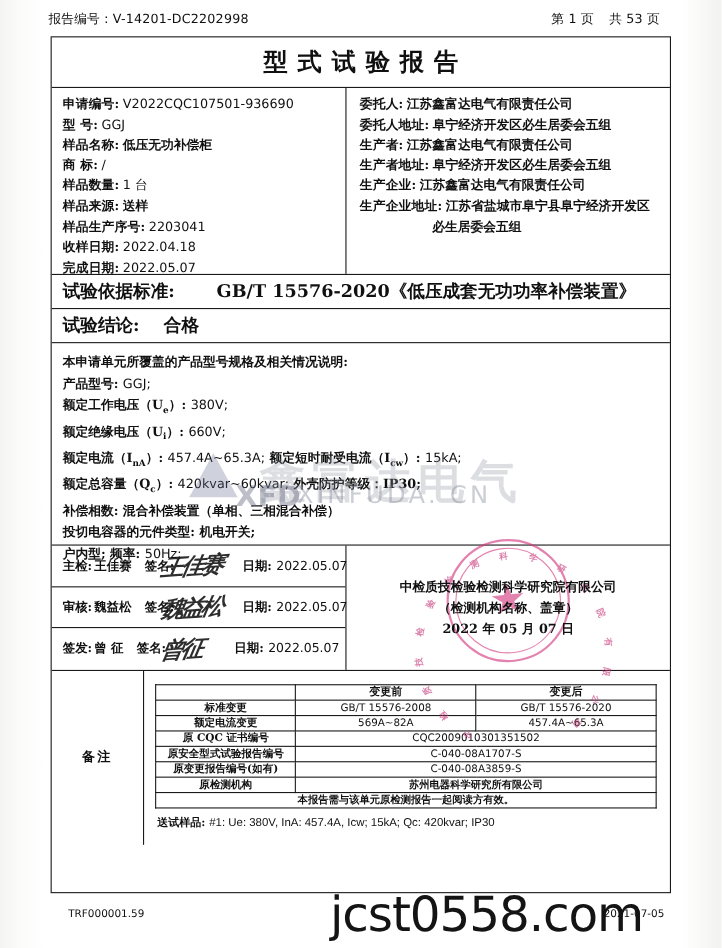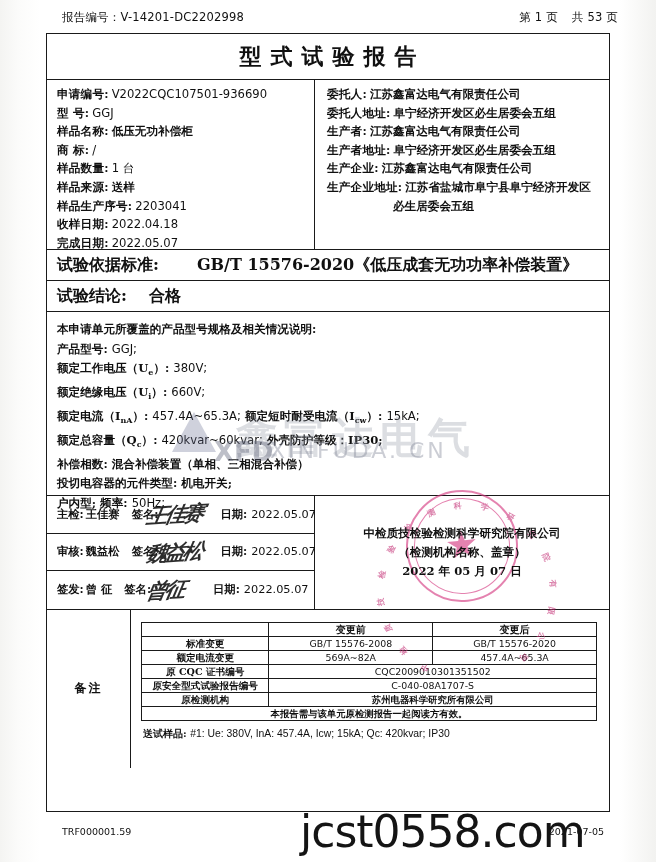--- a/index.html
+++ b/index.html
@@ -12,21 +12,21 @@
     position: relative;
     overflow: hidden;
   }
   .page {
     position: relative;
     width: 656px; height: 862px;
     background: linear-gradient(90deg,#f4f4f2 0px,#fbfbfa 18px,#ffffff 40px,#ffffff 620px,#f2f2f0 656px);
   }
   
   .hdr {
-    position:absolute; left:62px; top:6px; width:556px; height:22px;
+    position:absolute; left:44px; top:6px; width:556px; height:22px;
     display:flex; align-items:center; justify-content:space-between;
     font-size:11.5px; letter-spacing:.2px;text-align:center;
   }
   .hdr .pg { display:flex; gap:14px; }
   
   .frame {
     position:absolute; left:46px; top:33px; width:564px; height:779px;
     border:1.6px solid #1a1a1a;
     background:transparent;
   }
@@ -331,20 +331,24 @@
             </tr>
             <tr>
               <td class="lab">原 CQC 证书编号</td>
               <td colspan="2">CQC2009010301351502</td>
             </tr>
             <tr>
               <td class="lab">原安全型式试验报告编号</td>
               <td colspan="2">C-040-08A1707-S</td>
             </tr>
             <tr>
+              <td class="lab">原变更报告编号(如有)</td>
+              <td colspan="2">C-040-08A3859-S</td>
+            </tr>
+            <tr>
               <td class="lab">原检测机构</td>
               <td class="cn" colspan="2">苏州电器科学研究所有限公司</td>
             </tr>
             <tr>
               <td class="cn" colspan="3">本报告需与该单元原检测报告一起阅读方有效。</td>
             </tr>
           </tbody>
         </table>
         <div class="note">
           <span>送试样品:</span>

